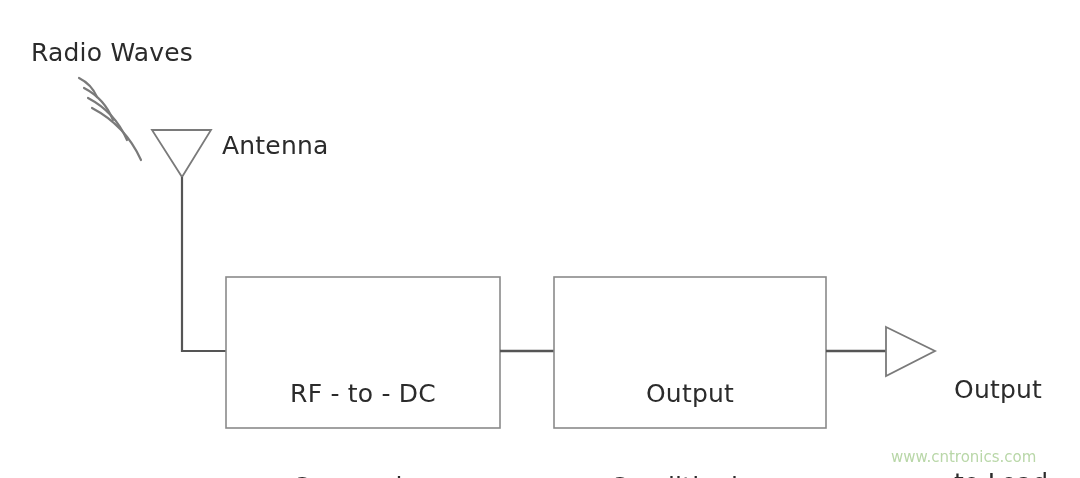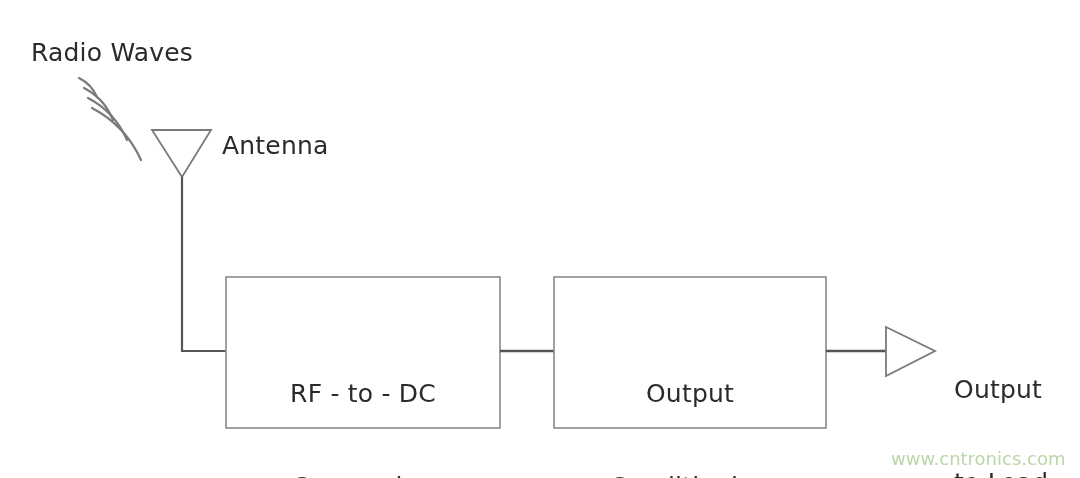--- a/index.html
+++ b/index.html
@@ -56,21 +56,21 @@
   #label-output {
     left: 954px;
     top: 312px;
     text-align: left;
   }
   #watermark {
     position: absolute;
     left: 891px;
     top: 448px;
     font-family: "DejaVu Sans", sans-serif;
-    font-size: 18px;
+    font-size: 15px;
     color: #b9d7a8;
     white-space: pre;
   }
 </style>
 </head>
 <body>
 
 <div id="canvas">
 
   <svg id="diagram-svg" viewBox="0 0 1080 478" xmlns="http://www.w3.org/2000/svg">

